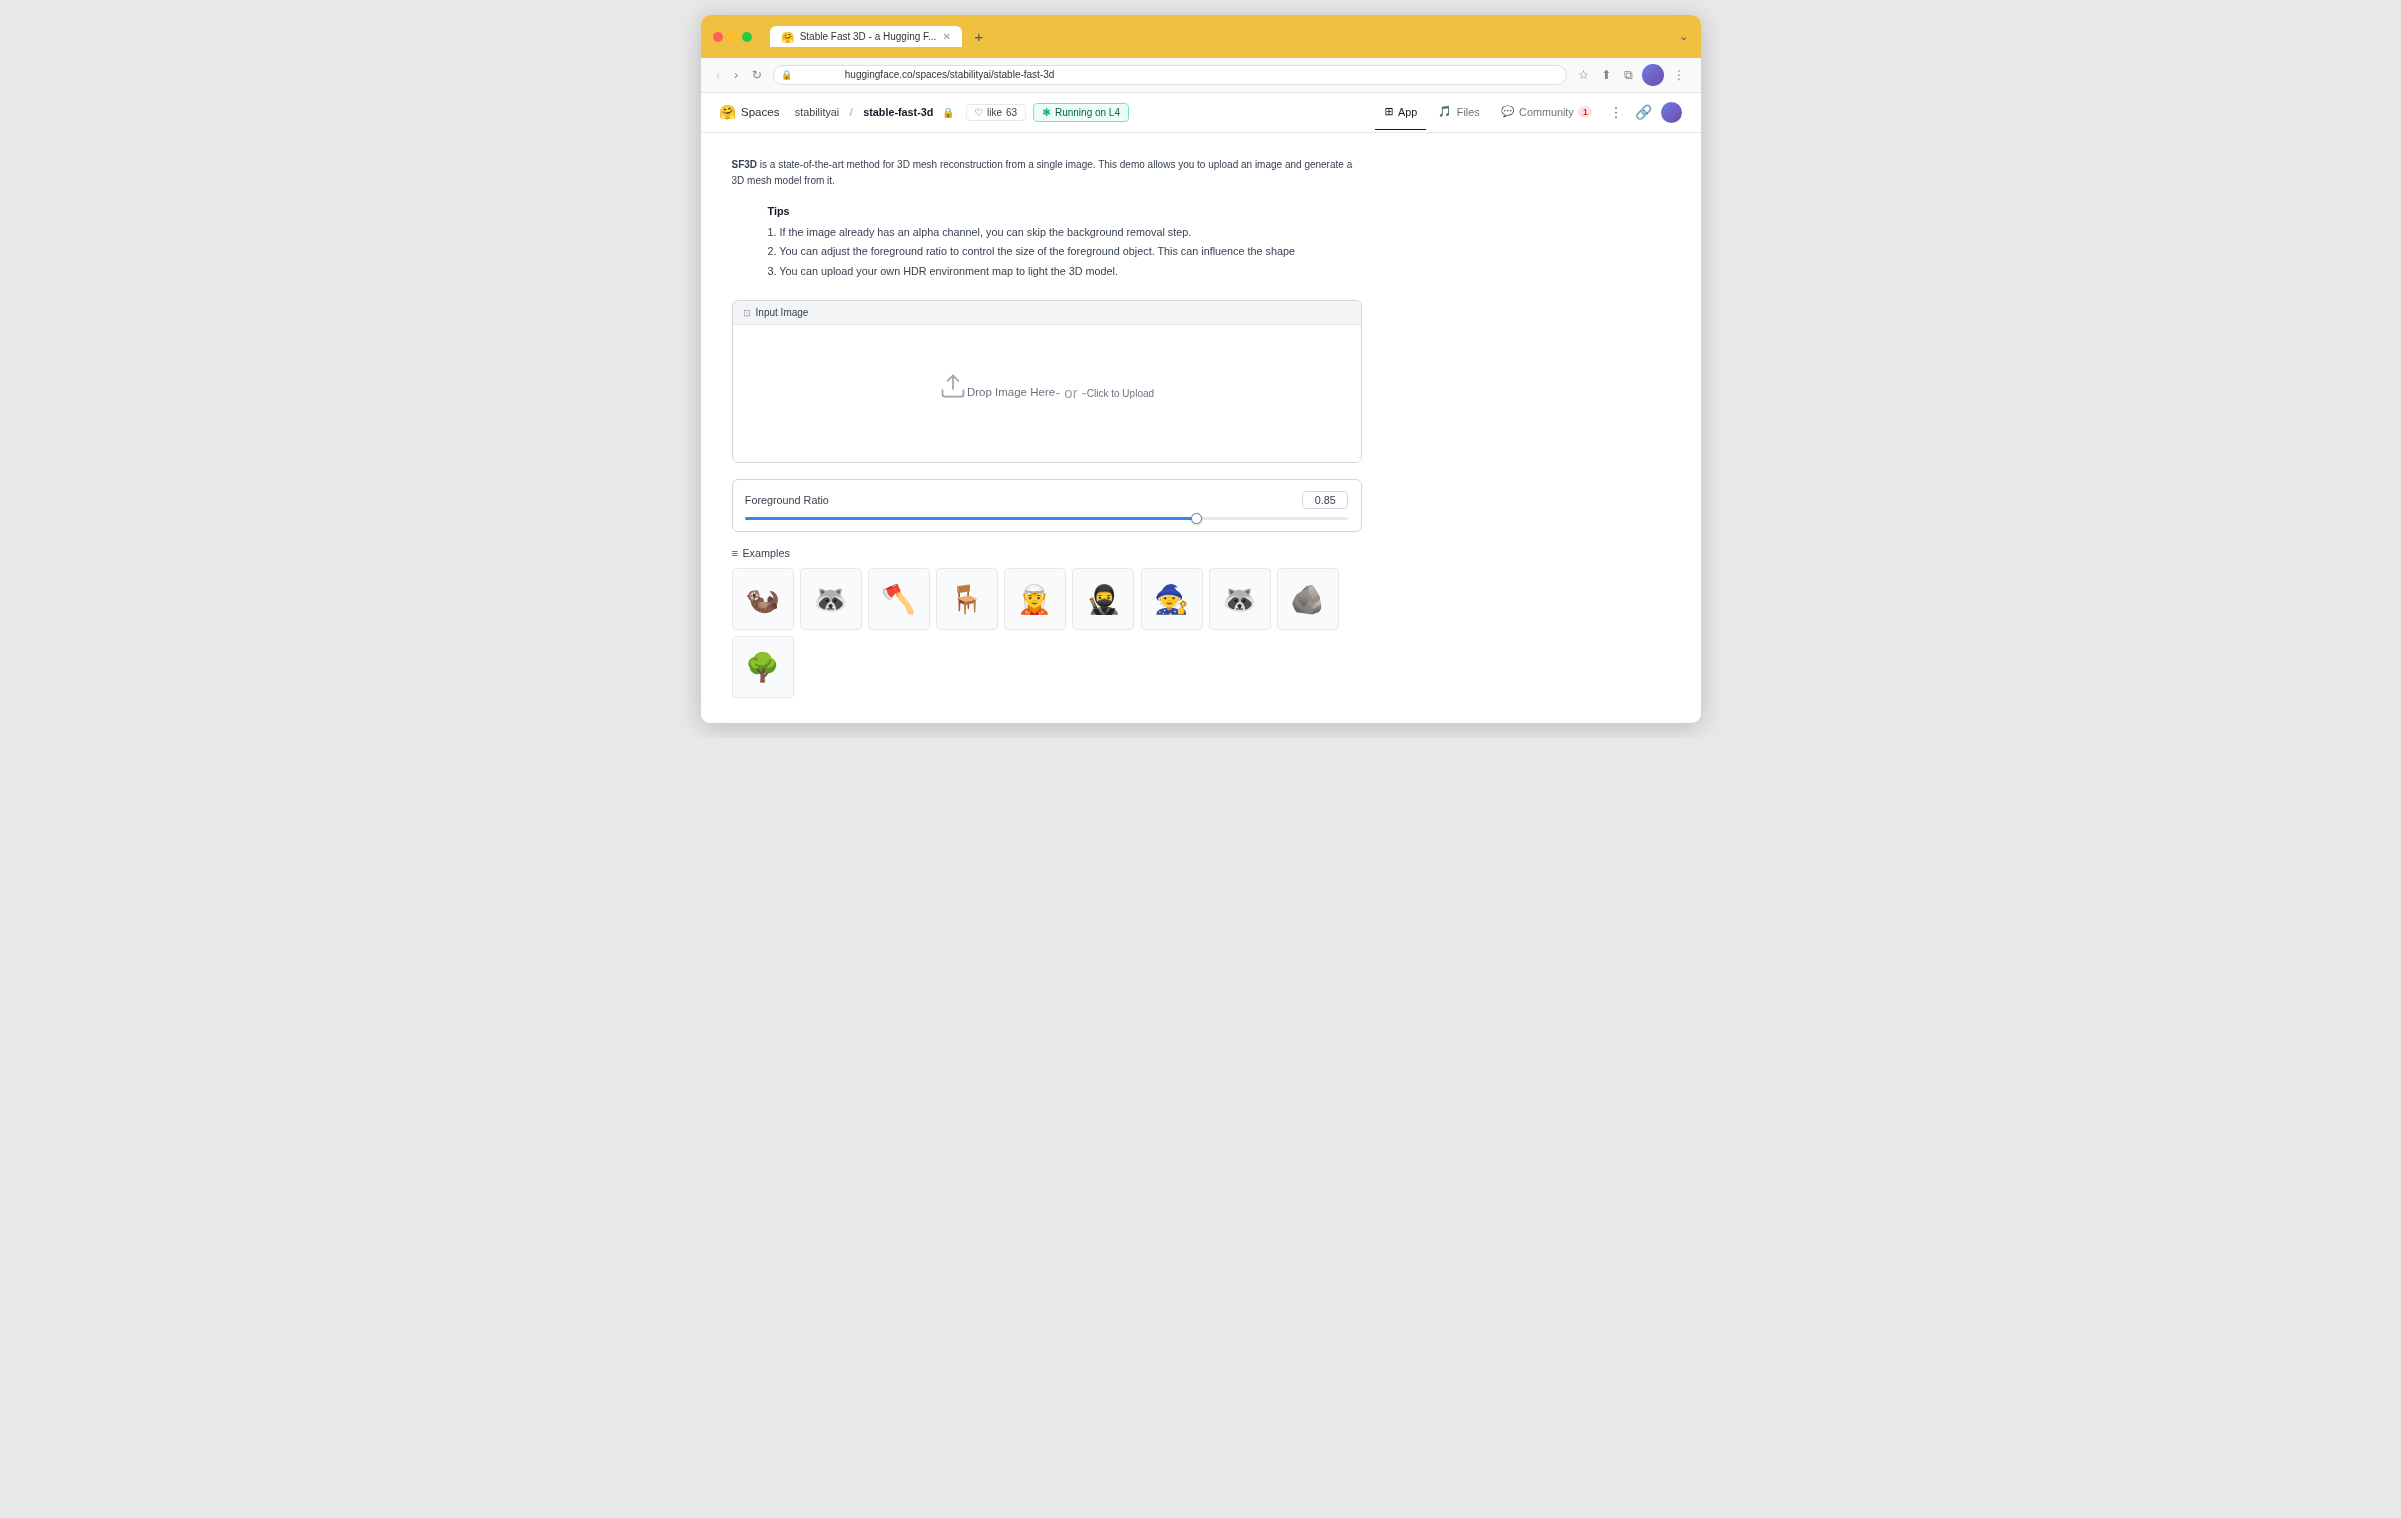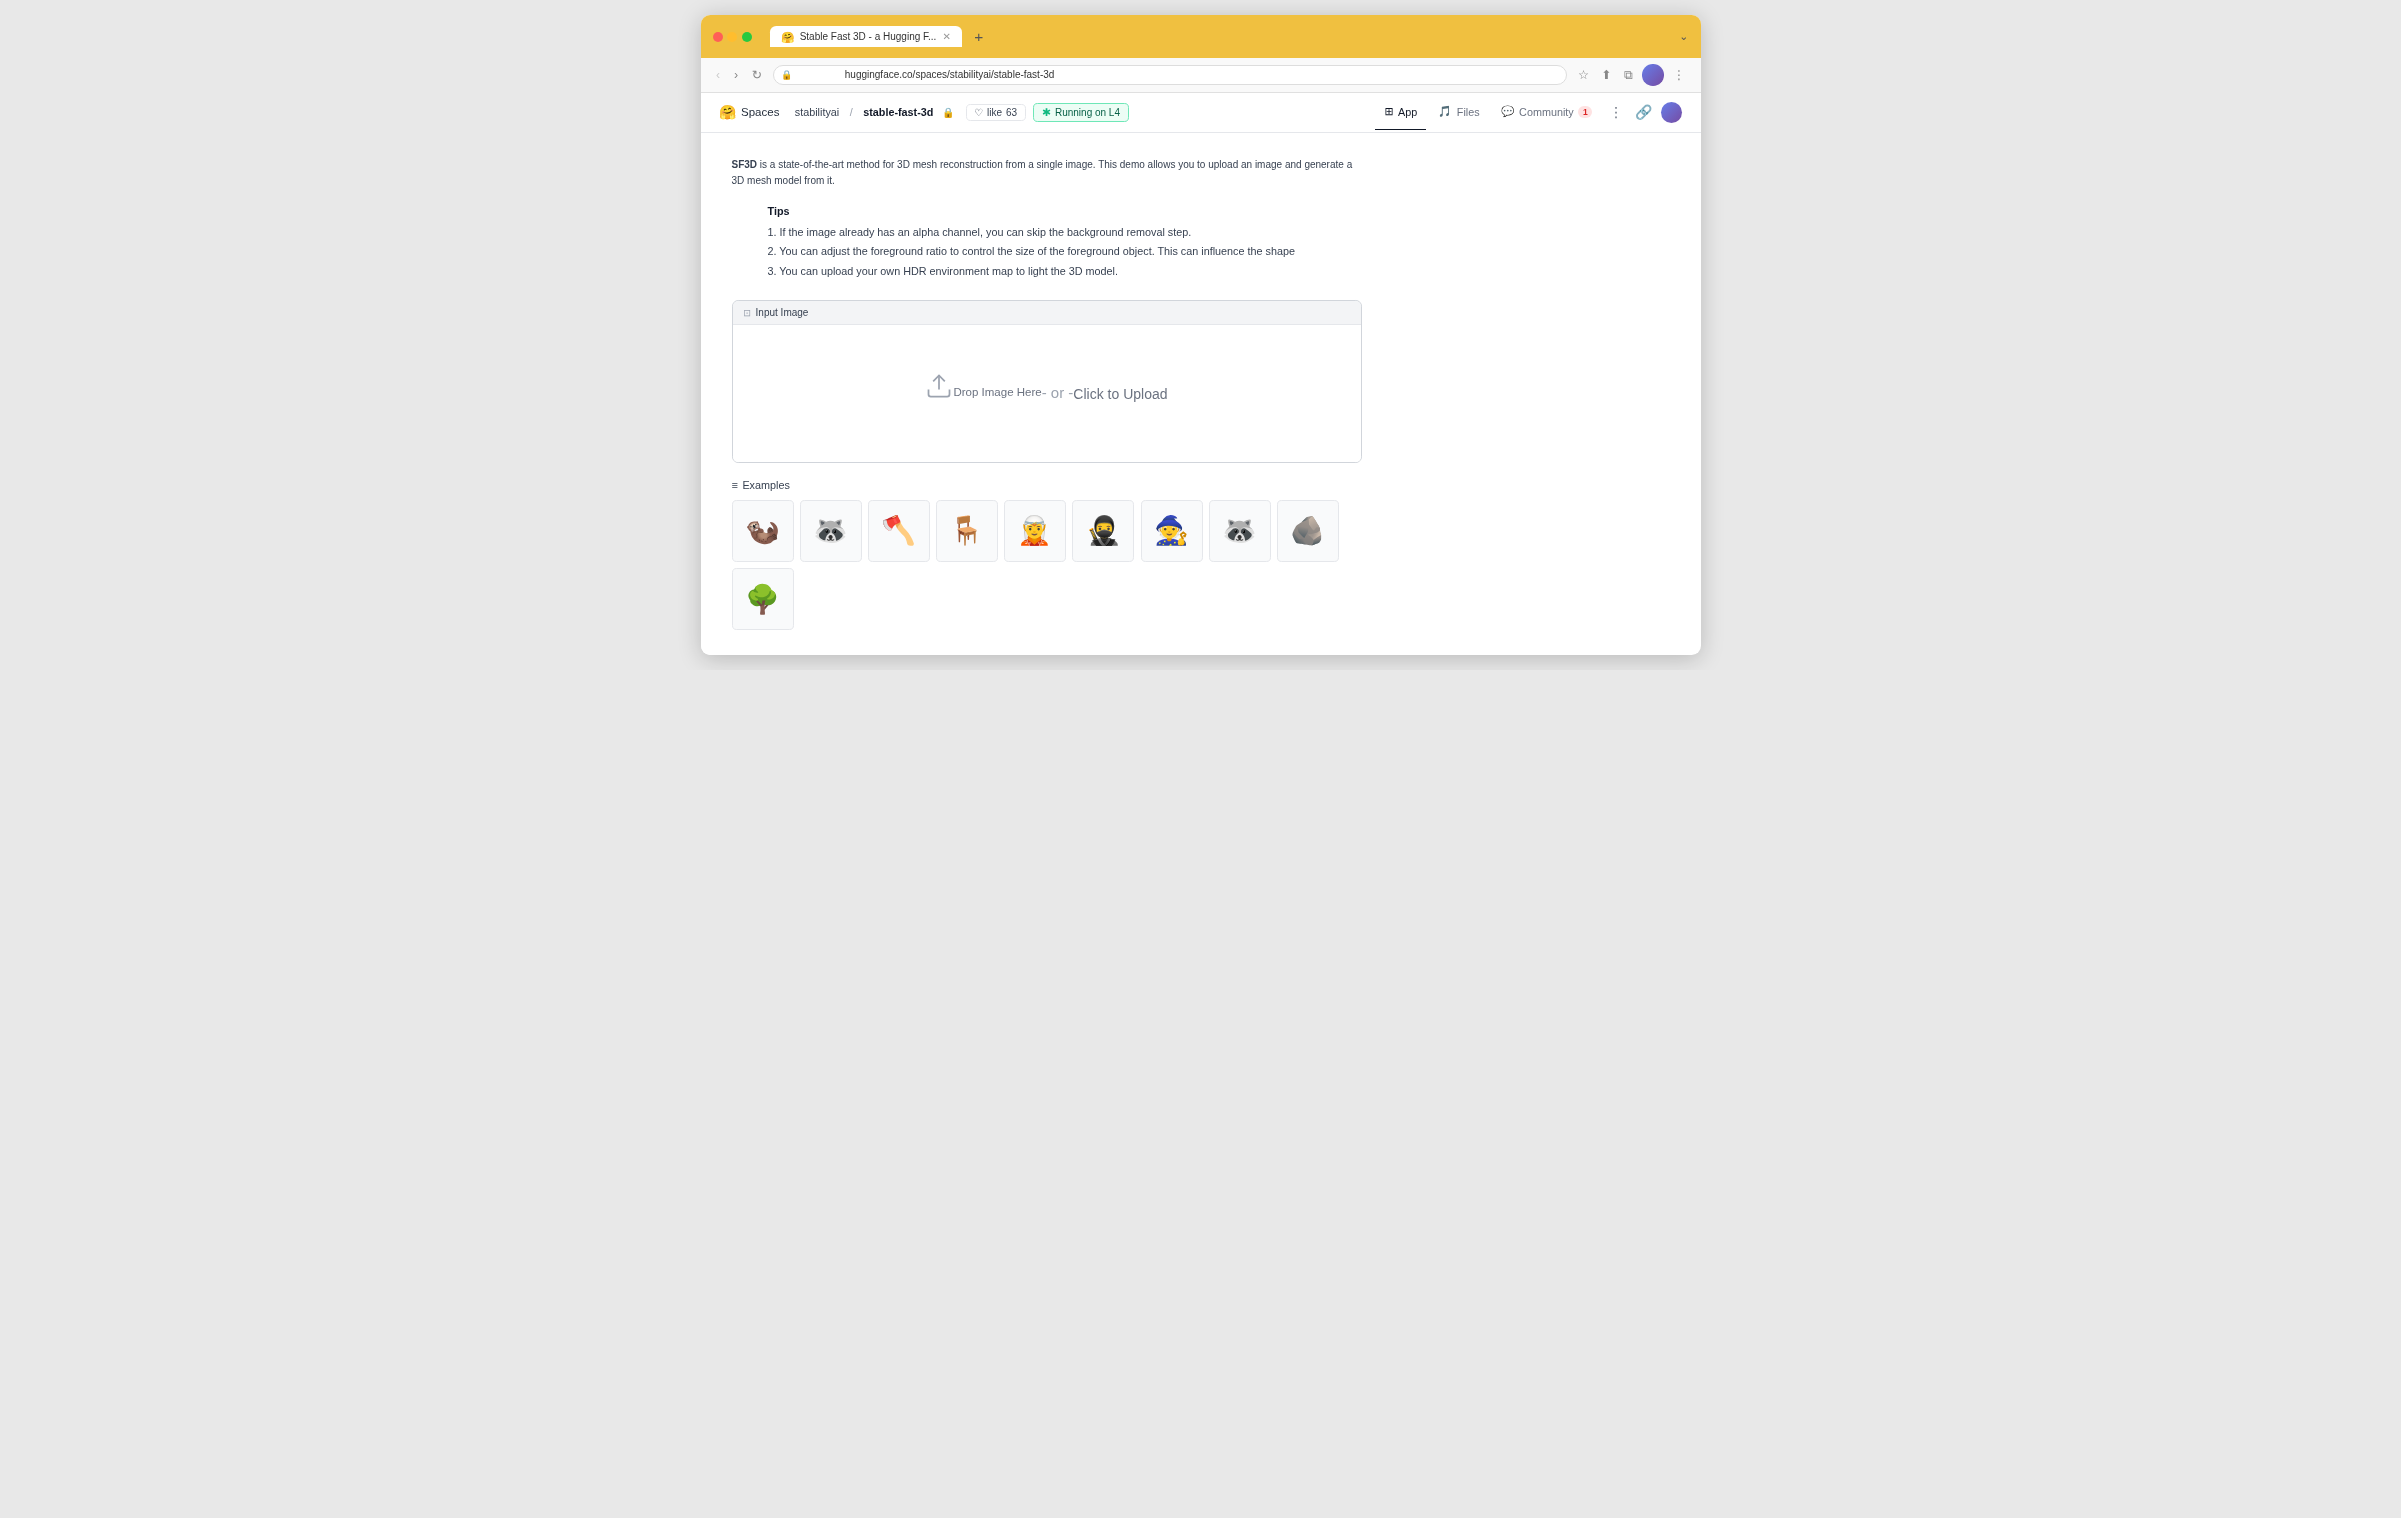--- a/index.html
+++ b/index.html
@@ -305,21 +305,21 @@
       font-size: 11.5px;
       color: #6b7280;
       margin-bottom: 3.1px;
     }
     .or-text {
       font-size: 15px;
       color: #9ca3af;
       margin-bottom: 3.1px;
     }
     .click-upload {
-      font-size: 14px;
+      font-size: 10px;
       color: #6b7280;
     }
 
     
     .ratio-container {
       border: 0.8px solid #d1d5db;
       border-radius: 6.2px;
       padding: 10.8px 12.3px;
       margin-bottom: 15.4px;
       background: #fff;
@@ -523,20 +523,30 @@
             <polyline points="17 8 12 3 7 8"></polyline>
             <line x1="12" y1="3" x2="12" y2="15"></line>
           </svg>
         </div>
         <div class="drop-text">Drop Image Here</div>
         <div class="or-text">- or -</div>
         <div class="click-upload">Click to Upload</div>
       </div>
     </div>
 
+    <div class="ratio-container">
+      <div class="ratio-header">
+        <span class="ratio-label">Foreground Ratio</span>
+        <span class="ratio-value">0.85</span>
+      </div>
+      <div class="slider-track">
+        <div class="slider-fill"></div>
+        <div class="slider-thumb"></div>
+      </div>
+    </div>
 
     <div class="examples-section">
       <div class="examples-header">
         <span>≡</span>
         <span>Examples</span>
       </div>
       <div class="examples-grid">
         <div class="example-item">
           <span class="example-emoji">🦦</span>
         </div>

